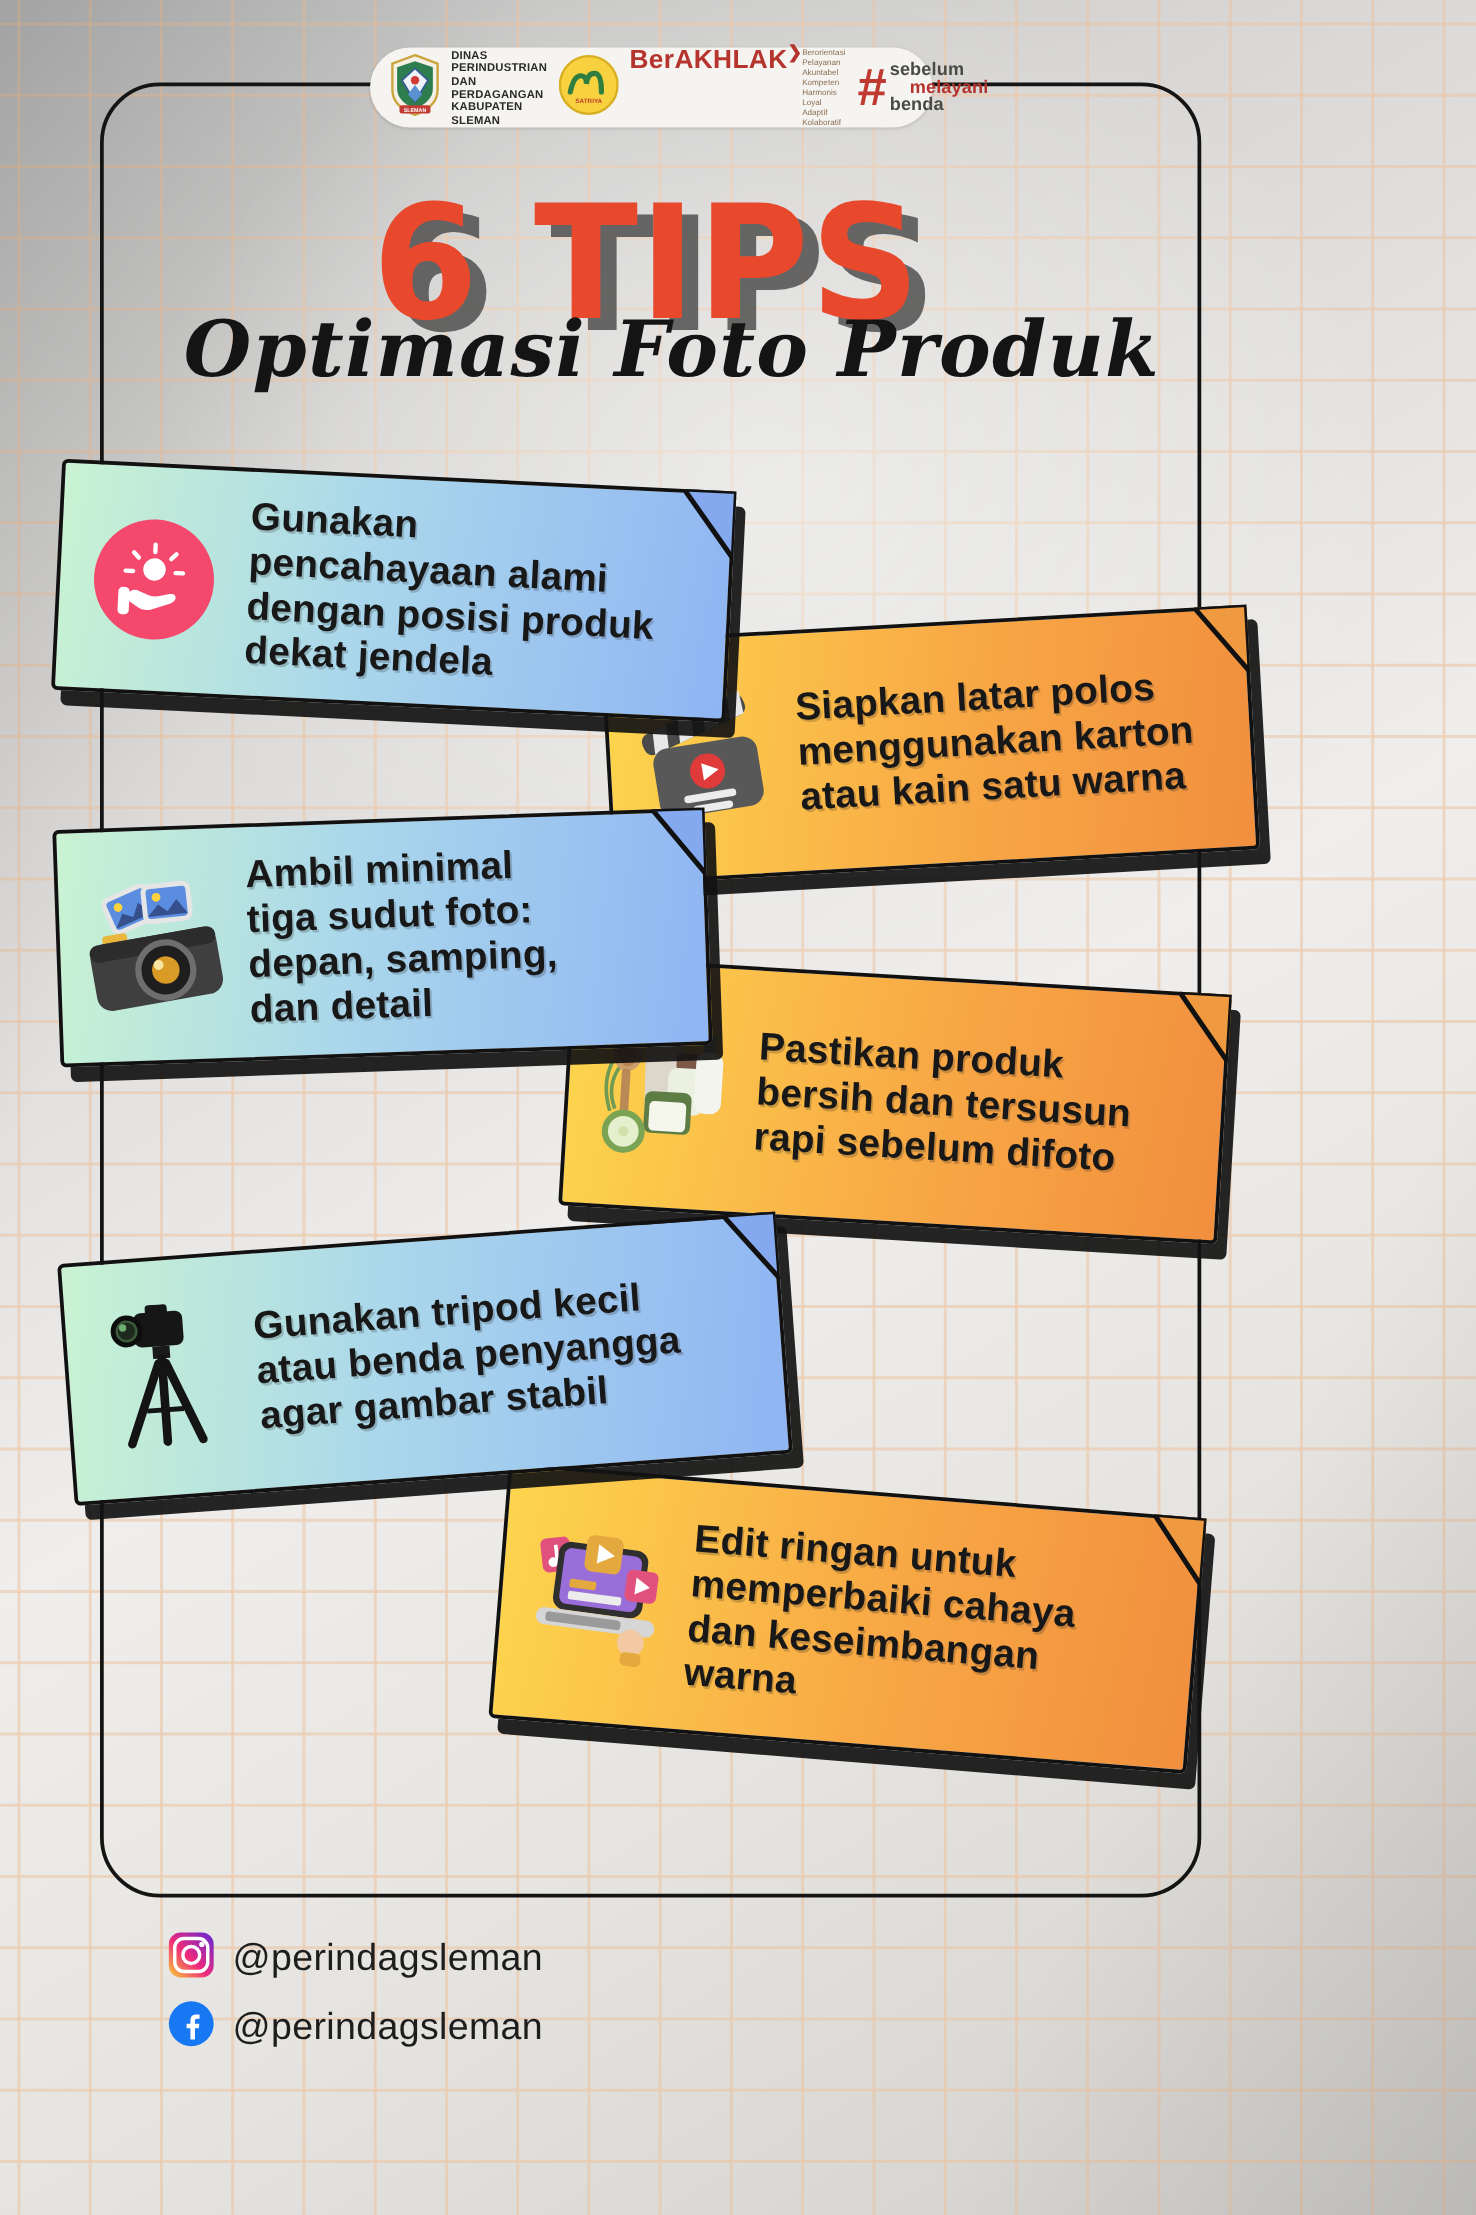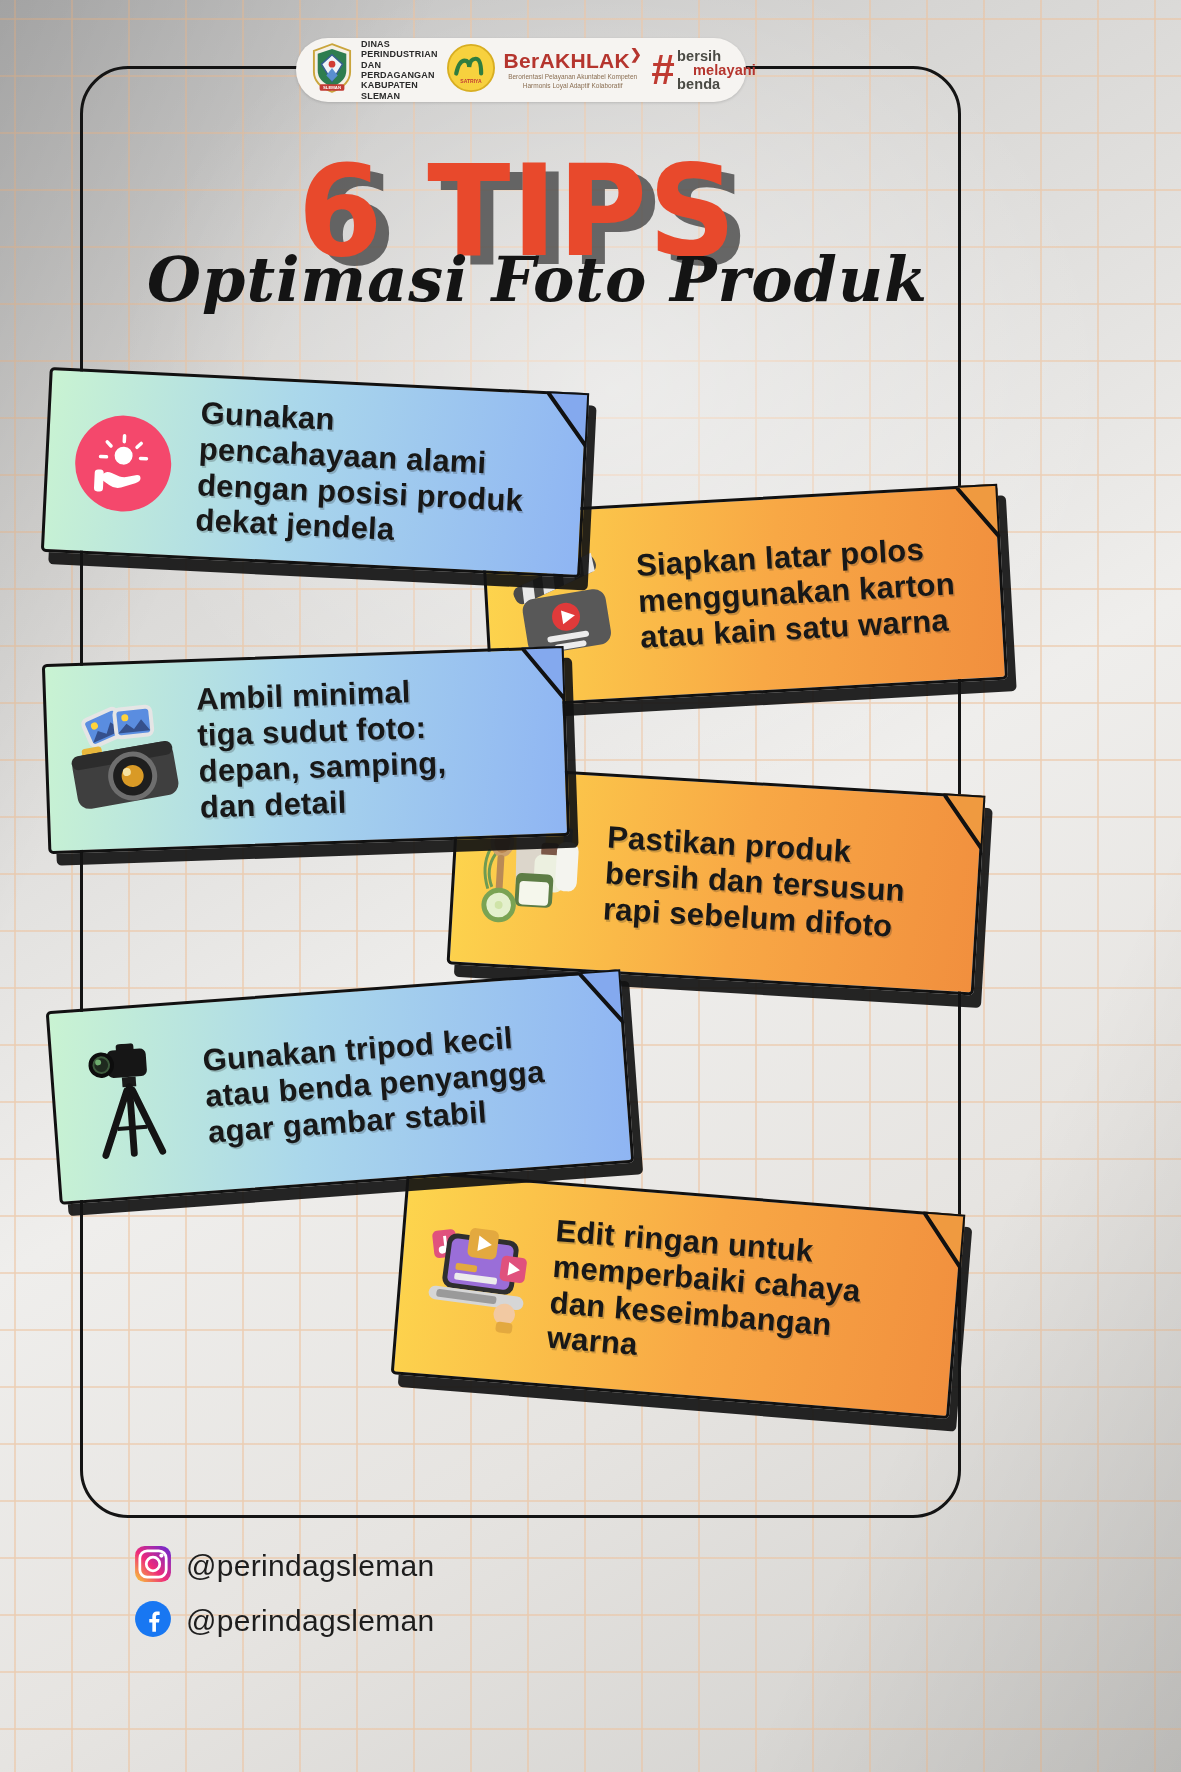--- a/index.html
+++ b/index.html
@@ -25,21 +25,21 @@
     position:absolute;left:80px;top:66px;width:875px;height:1446px;
     border:3px solid #141414;border-radius:48px;z-index:1;
   }
   
   .logo-pill{
     position:absolute;left:296px;top:38px;width:450px;height:64px;z-index:6;
     background:#f6f4f1;border-radius:32px;display:flex;align-items:center;
     padding:16px 16px;box-sizing:border-box;gap:9px;box-shadow:0 1px 3px rgba(0,0,0,.15);
   }
   .agency-lines{font-size:9px;font-weight:bold;color:#2a2a2a;line-height:1.15;white-space:pre-line;letter-spacing:.2px;}
-  .berakhlak{display:flex;flex-direction:column;line-height:1;text-align:center;}
+  .berakhlak{display:flex;flex-direction:row;line-height:1;}
   .ba-row{display:flex;align-items:flex-start;}
   .ba-title{font-size:21px;font-weight:800;color:#b5352e;letter-spacing:.3px;}
   .ba-chev{font-size:14px;color:#b5352e;font-weight:900;transform:translateY(-3px);}
   .ba-tagline{font-size:6.5px;color:#8a6e52;white-space:pre-line;margin-top:2px;line-height:1.25;}
   .campaign{display:flex;align-items:center;gap:3px;}
   .hash{font-size:42px;font-weight:900;font-style:italic;color:#bf3a31;line-height:.8;}
   .campaign-words{display:flex;flex-direction:column;line-height:.98;}
   .campaign-words span{font-size:14.5px;font-weight:800;color:#4a4a44;letter-spacing:.1px;}
   .campaign-words .w2{color:#b5352e;margin-left:16px;}
   
@@ -116,21 +116,21 @@
       <span class="ba-row">
         <span class="ba-title">BerAKHLAK</span>
         <span class="ba-chev">❯</span>
       </span>
       <span class="ba-tagline">Berorientasi Pelayanan Akuntabel Kompeten
 Harmonis Loyal Adaptif Kolaboratif</span>
     </span>
     <span class="campaign">
       <span class="hash">#</span>
       <span class="campaign-words">
-        <span class="w1">bersih</span>
+        <span class="w1">sebelum</span>
         <span class="w2">melayani</span>
         <span class="w3">benda</span>
       </span>
     </span>
   </div>
 
   <div class="big-title">6 TIPS</div>
   <div class="subtitle">Optimasi Foto Produk</div>
 
   <div class="card blue c1">

